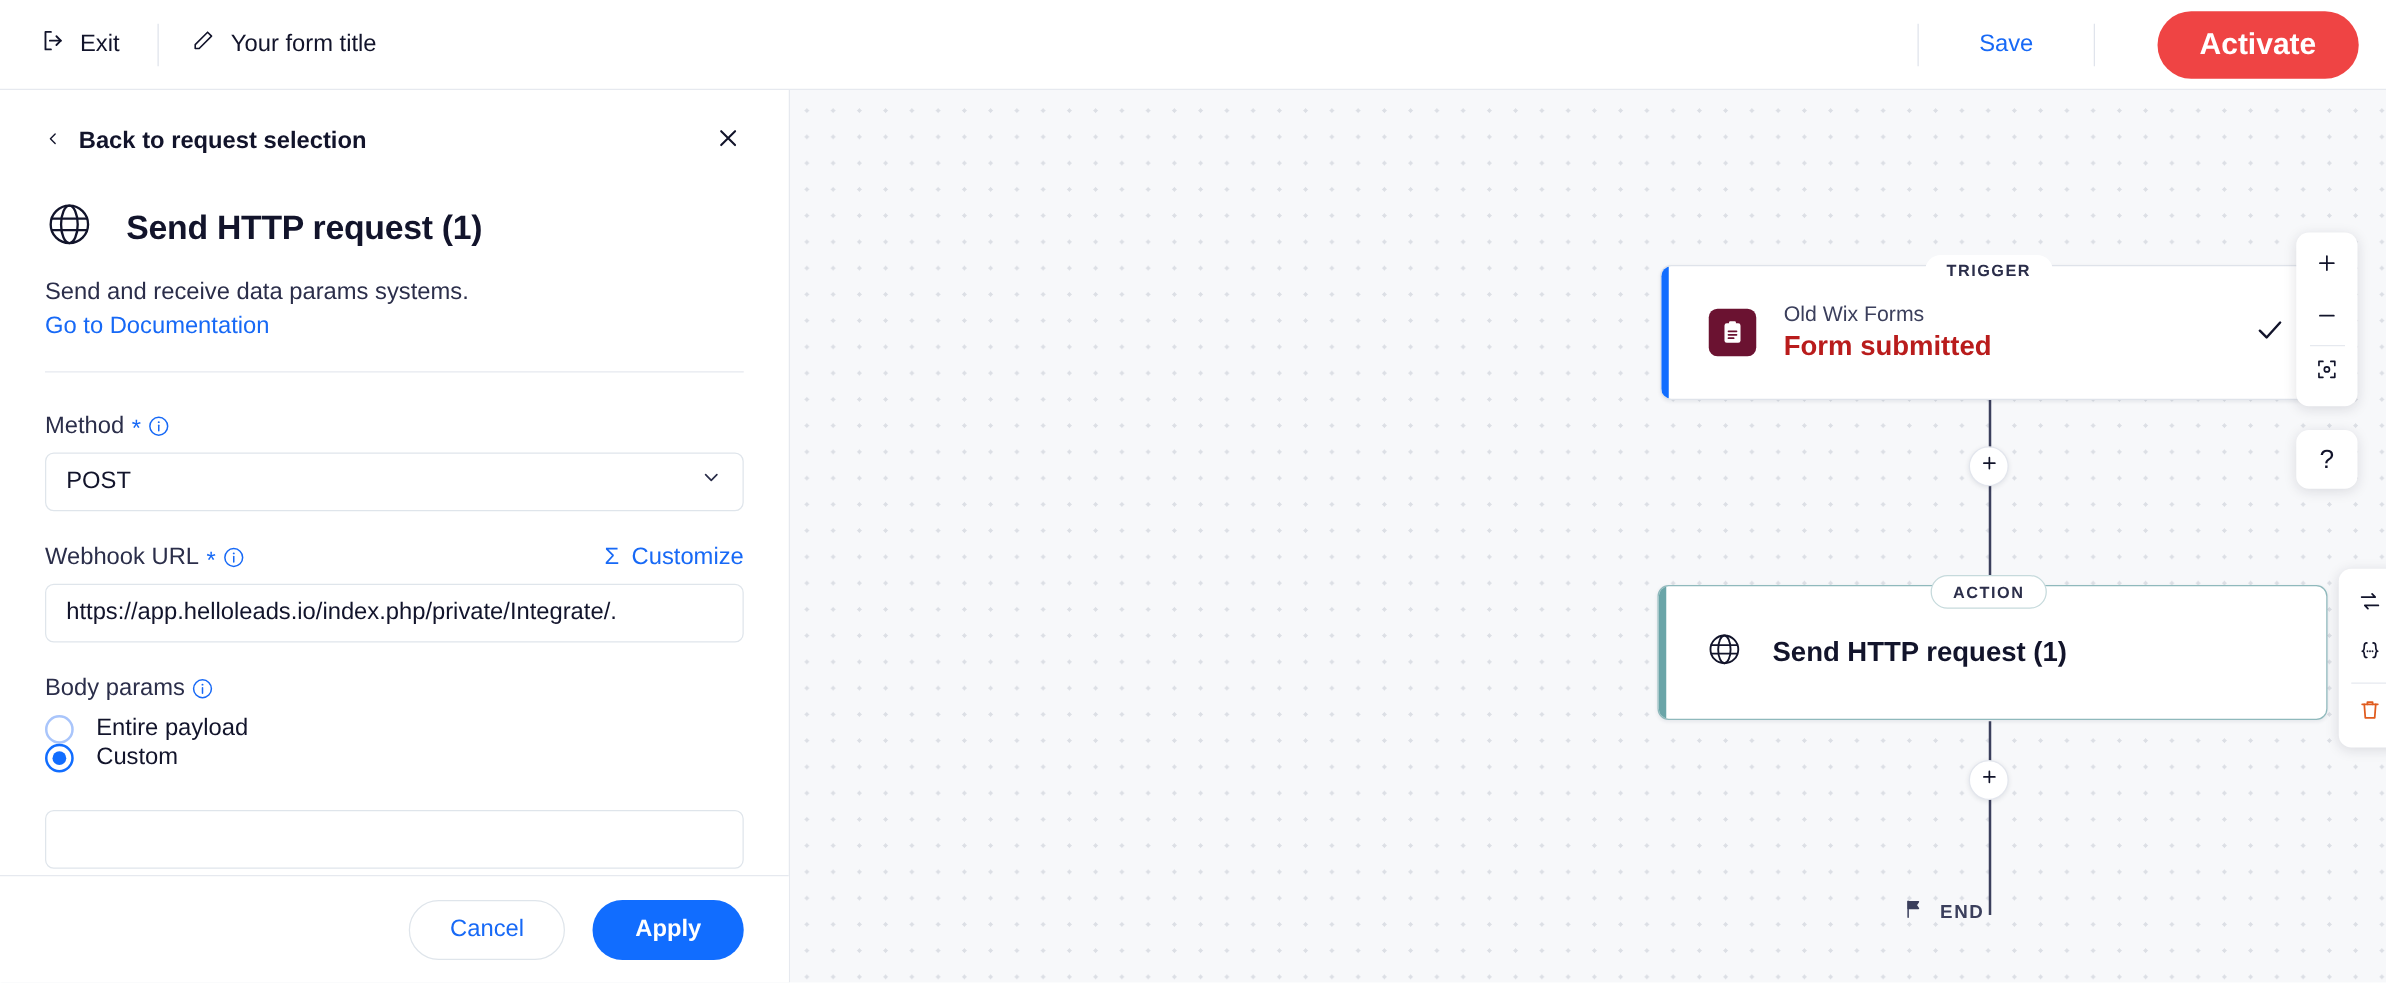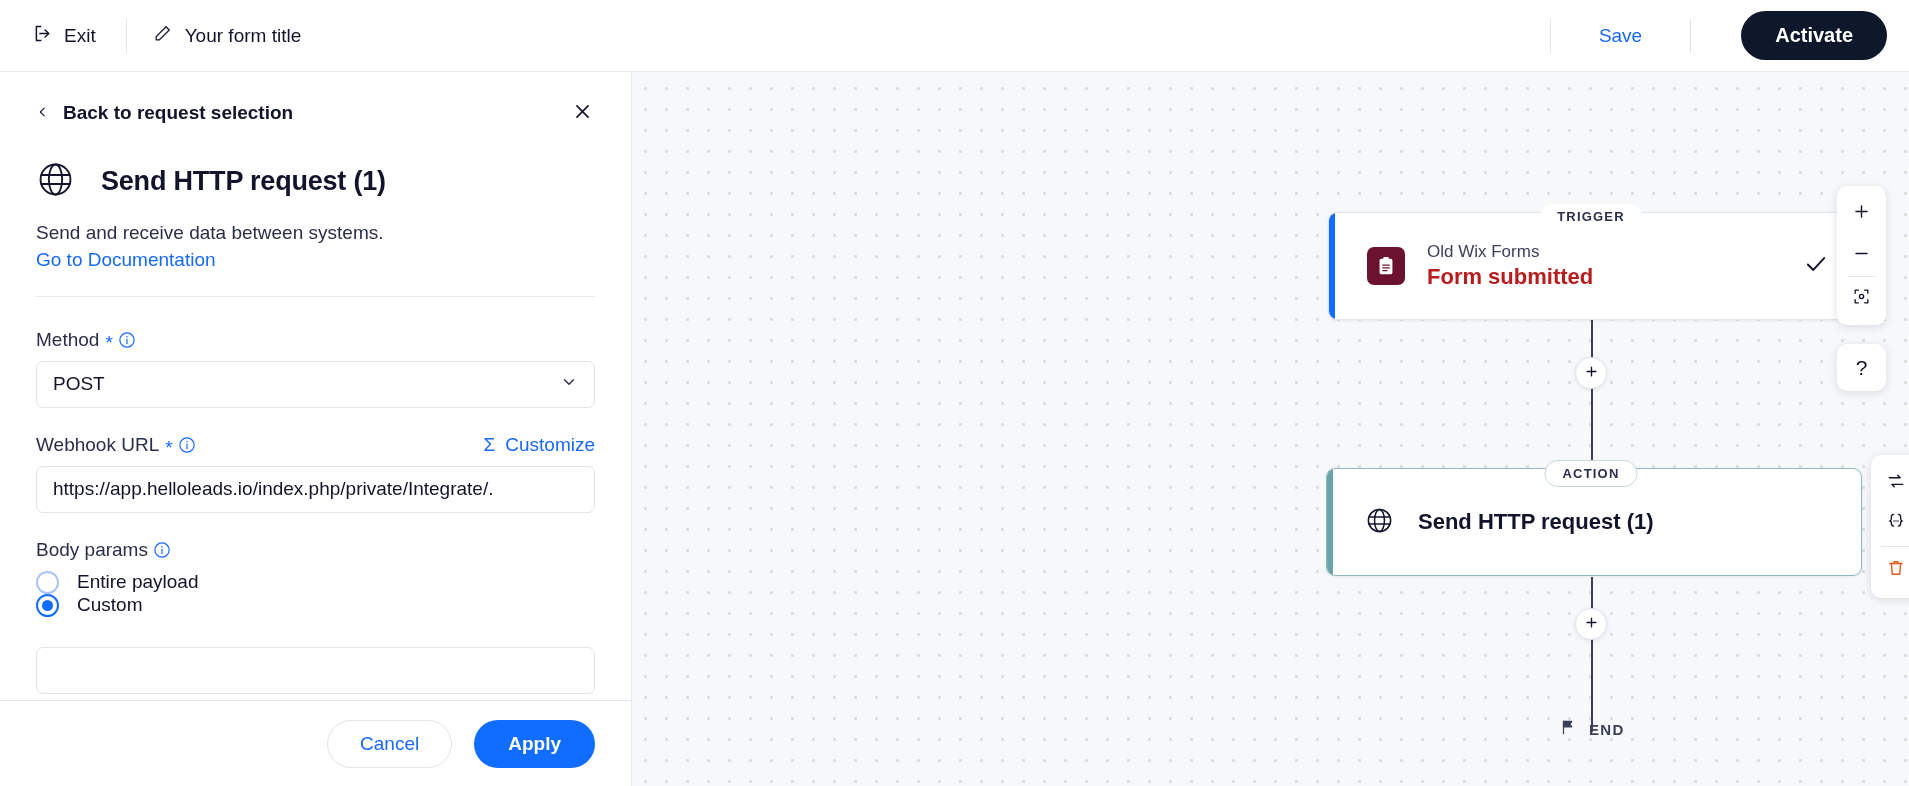--- a/index.html
+++ b/index.html
@@ -24,21 +24,21 @@
     display: flex; align-items: center; gap: 11px;
     font-size: 19px; color: #12142b; cursor: pointer; padding: 6px 4px;
   }
   .tb-divider { width: 1px; height: 34px; background: #e0e4ec; margin: 0 26px; }
   .form-title { display: flex; align-items: center; gap: 13px; font-size: 19px; color: #12142b; cursor: pointer; }
   .tb-right { margin-left: auto; display: flex; align-items: center; }
   .save-btn {
     font-size: 19px; color: #1769f6; cursor: pointer; padding: 6px 22px;
   }
   .activate-btn {
-    background: #0f172a; color: #fff; font-size: 20px; font-weight: bold;
+    background: #ef4444; color: #fff; font-size: 24px; font-weight: bold;
     border: none; border-radius: 100px; padding: 13px 34px; cursor: pointer;
     font-family: "Liberation Sans", sans-serif; margin-left: 24px;
   }
 
   .body-wrap { display: flex; flex: 1; min-height: 0; position: relative; }
 
   
   .panel {
     width: 631px; min-width: 631px; background: #fff; position: relative;
     display: flex; flex-direction: column; z-index: 30;
@@ -233,21 +233,21 @@
         <div class="title-row">
           <span>
             <svg width="39" height="39" viewBox="0 0 24 24" fill="none" stroke="#12142b" stroke-width="1.15">
               <circle cx="12" cy="12" r="9.2"></circle>
               <ellipse cx="12" cy="12" rx="4.1" ry="9.2"></ellipse>
               <path d="M2.9 9.2h18.2M2.9 14.8h18.2"></path>
             </svg>
           </span>
           <span class="title-text">Send HTTP request (1)</span>
         </div>
-        <div class="subtitle">Send and receive data between systems.</div>
+        <div class="subtitle">Send and receive data params systems.</div>
         <div class="doc-link">Go to Documentation</div>
         <div class="hrule"></div>
       </div>
 
       <div class="panel-body">
 
         <div class="field">
           <div class="field-label-row">
             <span class="field-label">Method</span>
             <span class="req-star">*</span>
@@ -409,21 +409,21 @@
         </div>
 
         <div class="plus-node" style="left:944px; top:536px;">
           <span>
             <svg width="15" height="15" viewBox="0 0 24 24" fill="none" stroke="#12142b" stroke-width="2.2" stroke-linecap="round">
                 <path d="M12 5v14M5 12h14"></path>
               </svg>
           </span>
         </div>
 
-        <div class="end-row" style="left:928px; top:646px;">
+        <div class="end-row" style="left:891px; top:646px;">
           <span>
             <svg width="18" height="18" viewBox="0 0 24 24" fill="none" stroke="#3b3f5c" stroke-width="1.6" stroke-linecap="round" stroke-linejoin="round">
               <path d="M6 21V4"></path>
                 <path d="M6 4.5h11l-2.4 3.6L17 11.7H6z" fill="#3b3f5c"></path>
             </svg>
           </span>
           <span class="end-text">END</span>
         </div>
       </div>
 

